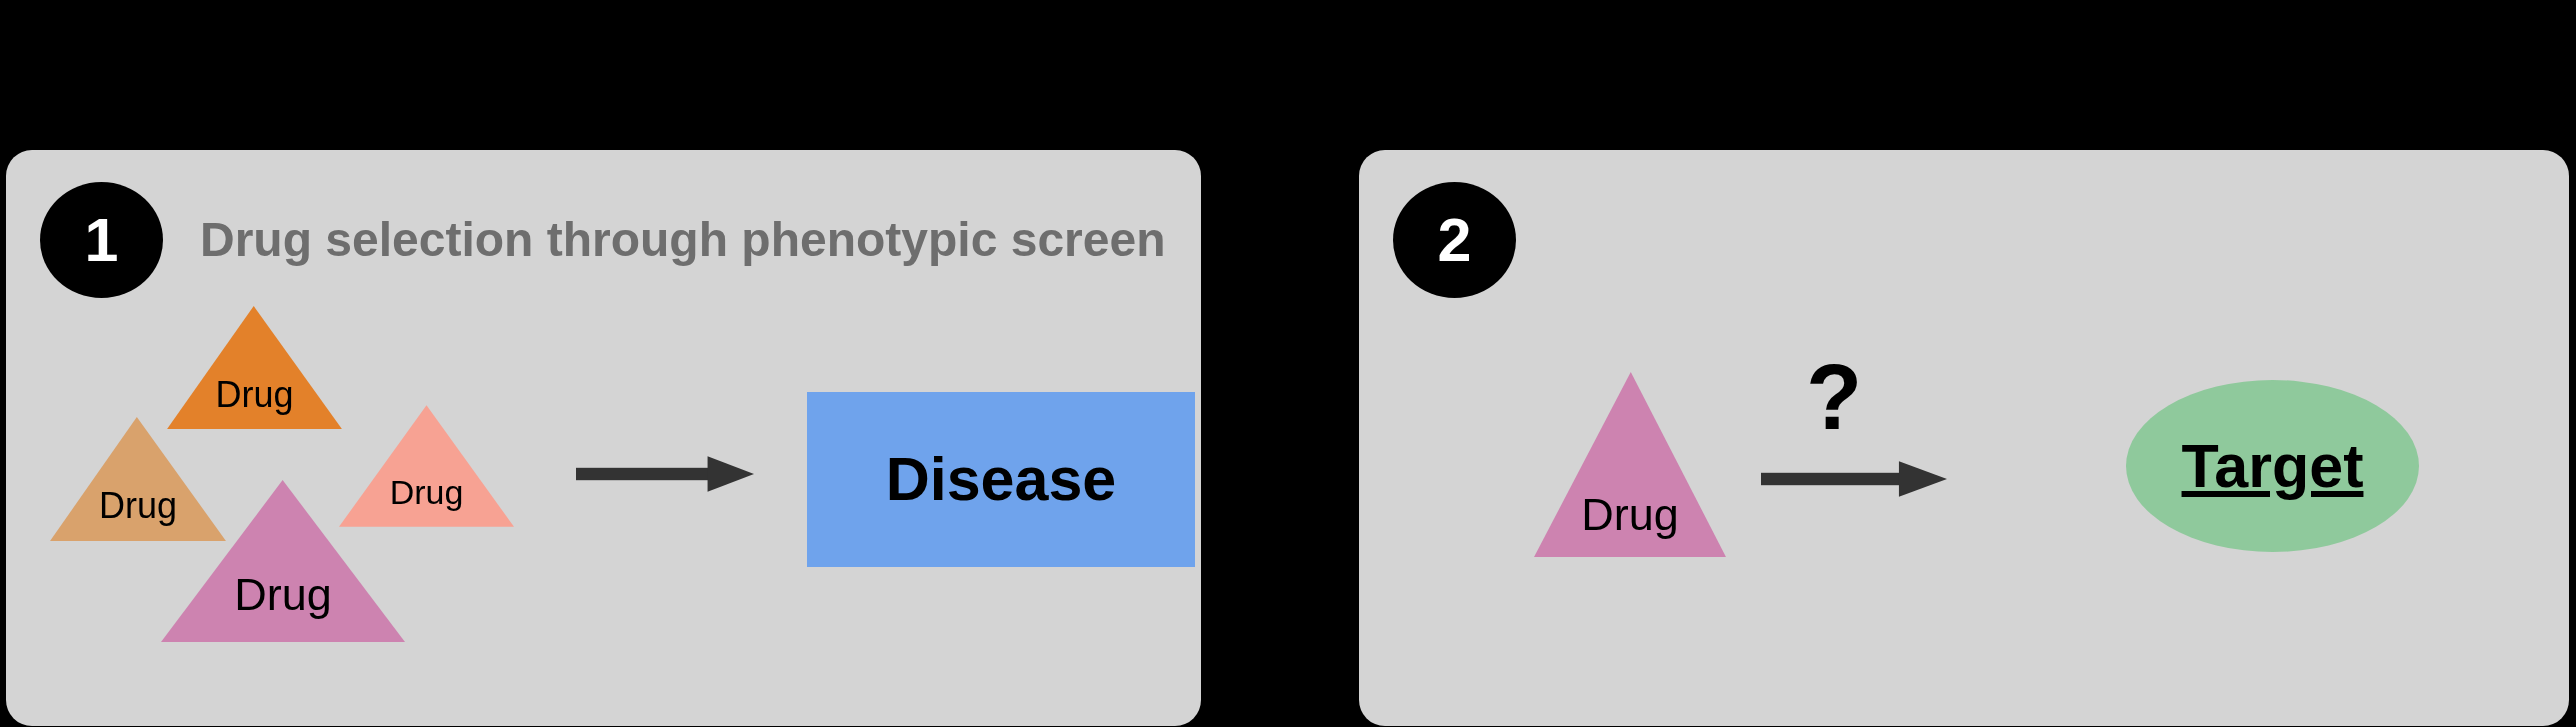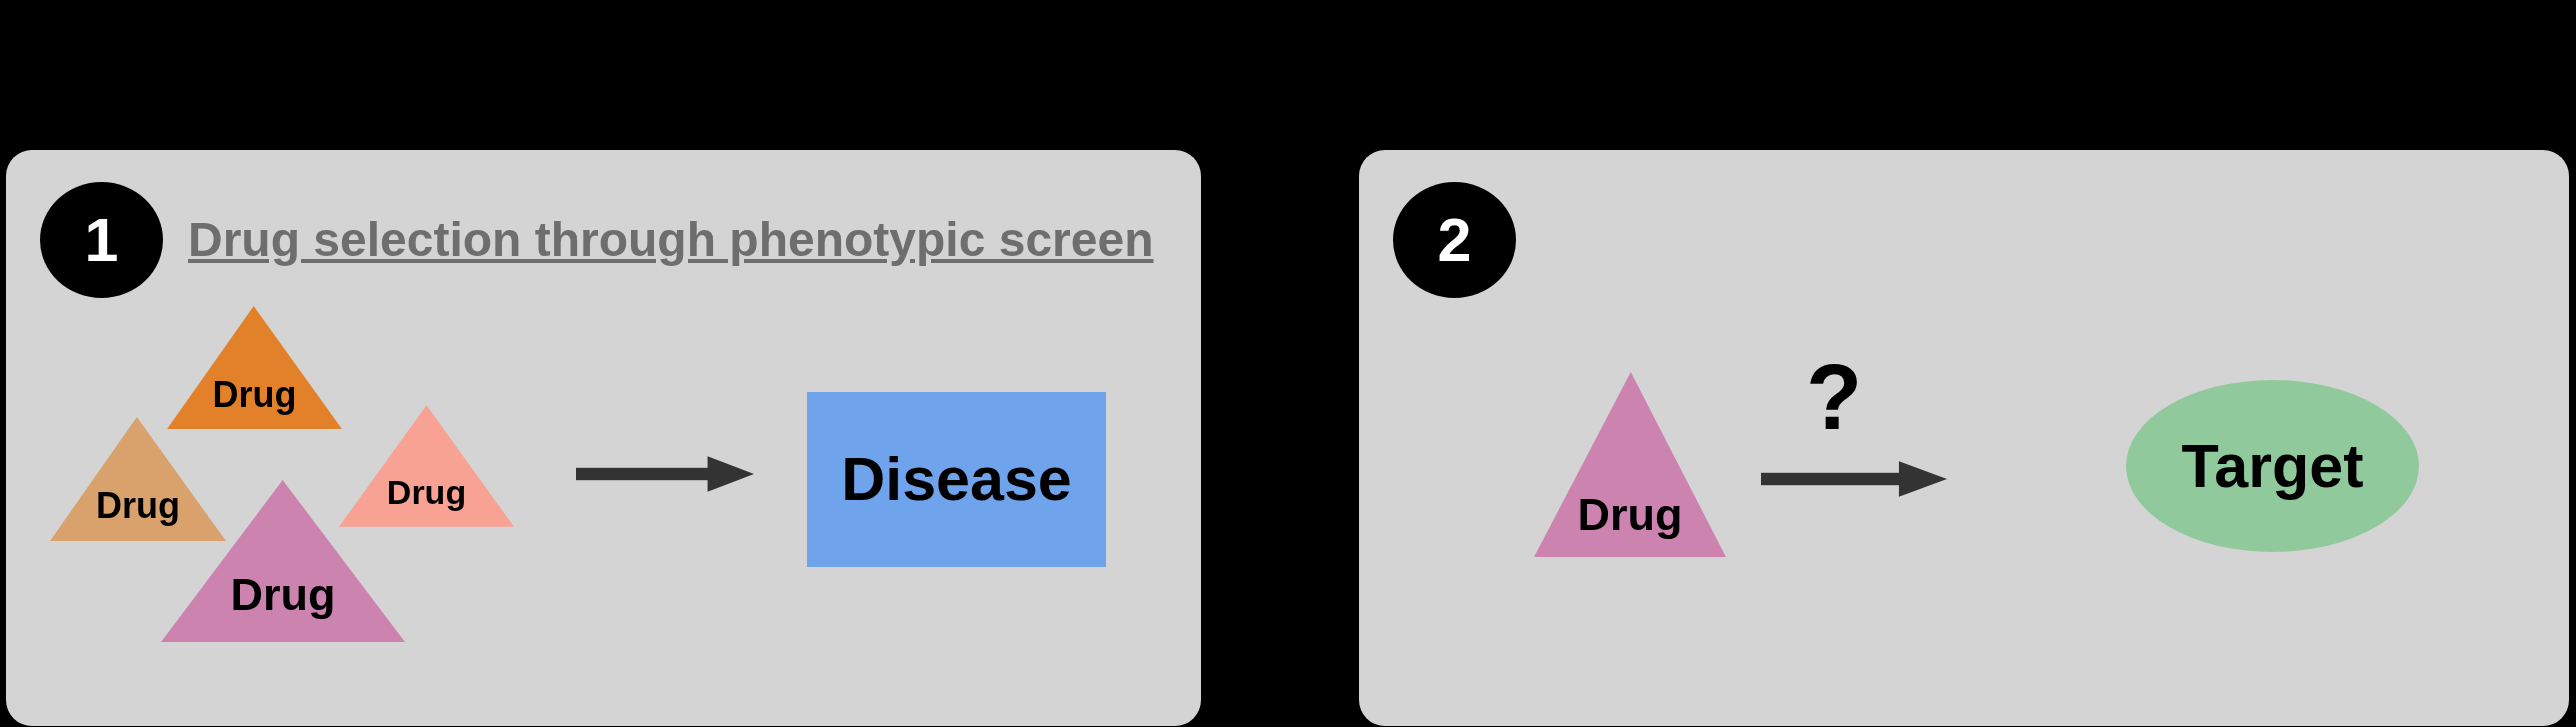--- a/index.html
+++ b/index.html
@@ -12,26 +12,26 @@
 
   .badge{position:absolute;width:123px;height:116px;border-radius:50%;
          background:#000;display:flex;align-items:center;justify-content:center;}
   .badge span{color:#fff;font-size:61px;font-weight:700;line-height:1;
               font-family:"Liberation Sans",sans-serif;}
   #badge-1{left:40px;top:182px;}
   #badge-2{left:1393px;top:182px;}
 
   .panel-title{position:absolute;color:#6e6e6e;font-size:48px;font-weight:700;
                white-space:nowrap;line-height:1;font-family:"Liberation Sans",sans-serif;}
-  #title-1{left:188px;top:216px;text-decoration:underline;}
+  #title-1{left:200px;top:216px;}
   #title-2{left:1559px;top:216px;}
 
   .tri{position:absolute;}
   .tri svg{display:block;overflow:visible;}
-  .tri .lbl{position:absolute;color:#000;font-weight:700;white-space:nowrap;
+  .tri .lbl{position:absolute;color:#000;font-weight:400;white-space:nowrap;
             line-height:1;font-family:"Liberation Sans",sans-serif;}
 
   .rect-node{position:absolute;display:flex;align-items:center;justify-content:center;}
   .rect-node span{color:#000;font-weight:700;line-height:1;
                   font-family:"Liberation Sans",sans-serif;}
 
   .ellipse-node{position:absolute;border-radius:50%;display:flex;
                 align-items:center;justify-content:center;}
   .ellipse-node span{color:#000;font-weight:700;line-height:1;
                      font-family:"Liberation Sans",sans-serif;}
@@ -82,21 +82,21 @@
     <div class="lbl" style="left:0px;top:92px;width:244px;text-align:center;font-size:45px;">Drug</div>
   </div>
 
   <div class="arrow" style="left:576px;top:456px;">
     <svg width="178" height="36" viewBox="0 0 230 46" aria-hidden="true">
       <rect x="0" y="15" width="178" height="16" fill="#333333"></rect>
       <polygon points="170,0 230,23 170,46" fill="#333333"></polygon>
     </svg>
   </div>
 
-  <div class="rect-node" style="left:807px;top:392px;width:299px;height:175px;background:#6fa3ec;">
+  <div class="rect-node" style="left:807px;top:392px;width:388px;height:175px;background:#6fa3ec;">
     <span style="font-size:61px;">Disease</span>
   </div>
 
   <div class="panel" id="panel-2">
   </div>
 
   <div class="badge" id="badge-2">
     <span>2</span>
   </div>
 
@@ -111,17 +111,17 @@
   <div class="qmark" style="left:1806px;top:351px;">?</div>
 
   <div class="arrow" style="left:1761px;top:461px;">
     <svg width="186" height="36" viewBox="0 0 240 46" aria-hidden="true">
       <rect x="0" y="15" width="186" height="16" fill="#333333"></rect>
       <polygon points="178,0 240,23 178,46" fill="#333333"></polygon>
     </svg>
   </div>
 
   <div class="ellipse-node" style="left:2126px;top:380px;width:293px;height:172px;background:#8fc99c;">
-    <span style="font-size:61px;">Target</span>
+    <span style="font-size:61px;text-decoration:underline;">Target</span>
   </div>
 
 </div>
 
 
 </body></html>

